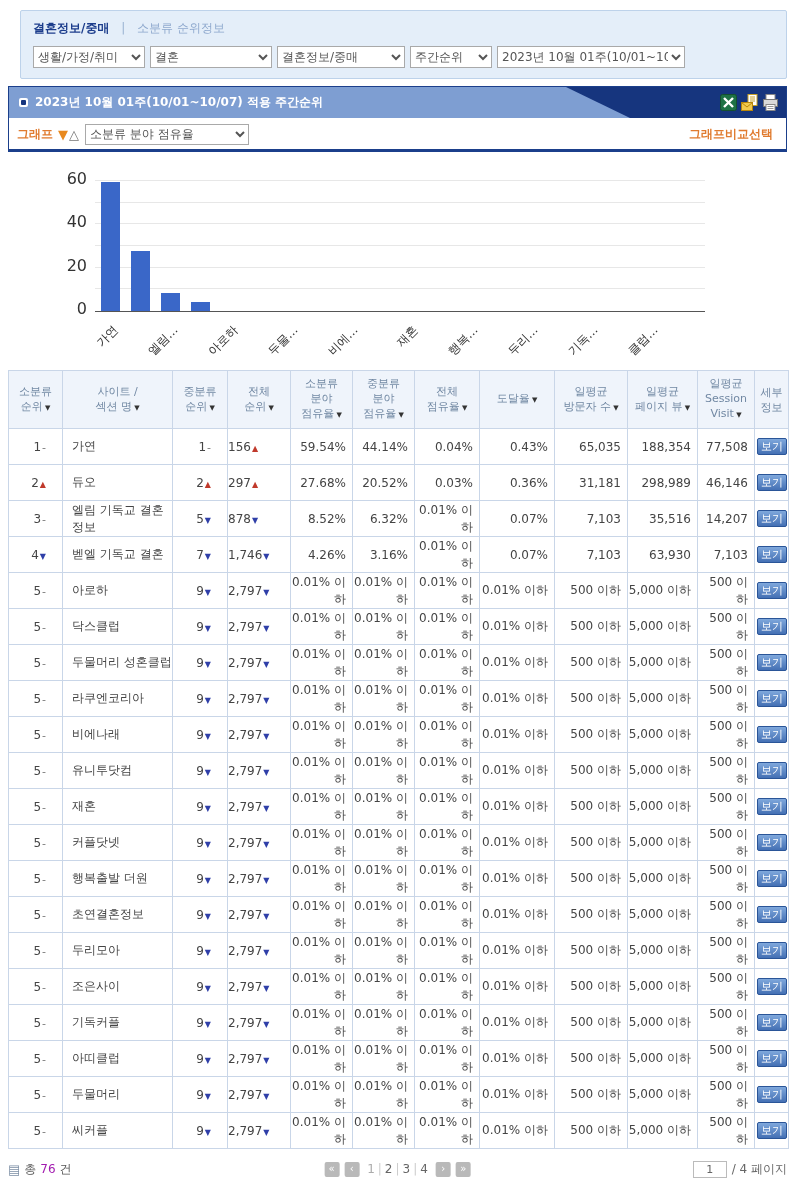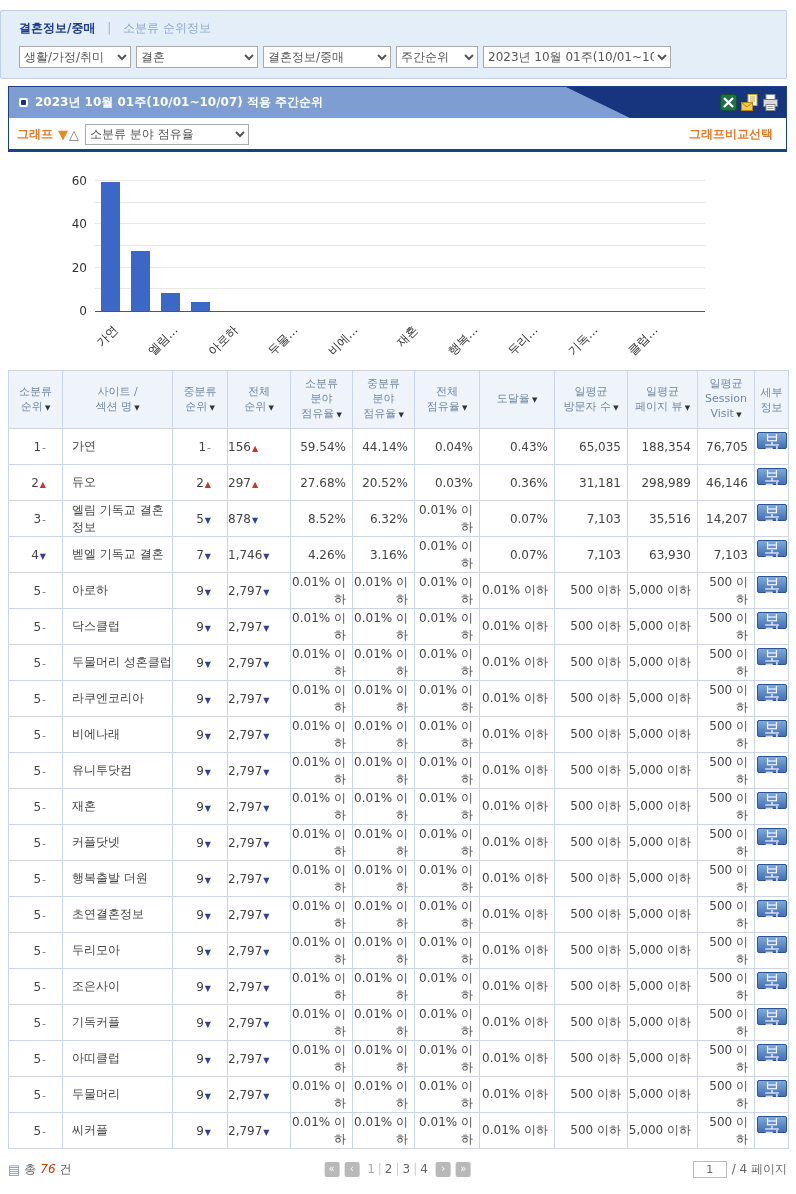--- a/index.html
+++ b/index.html
@@ -1,20 +1,20 @@
 <!DOCTYPE html>
 <html lang="ko"><head>
 <meta charset="utf-8">
 <style>
   * { box-sizing: border-box; margin: 0; padding: 0; }
   html,body { width: 796px; background: #fff; font-family: "DejaVu Sans", "Liberation Sans", sans-serif; font-size: 12px; color: #444; }
   .page { width: 796px; height: 1194px; position: relative; overflow: hidden; }
 
   
-  .filter-box { margin: 10px 9px 7px 0; background: #E4EEF9; border: 1px solid #BDD2EA; border-radius: 2px; padding: 9px 10px 10px 18px; }
+  .filter-box { margin: 10px 9px 7px 20px; background: #E4EEF9; border: 1px solid #BDD2EA; border-radius: 2px; padding: 9px 10px 10px 12px; }
   .tabs { margin-bottom: 9px; }
   .tab-main { color: #1C3D8C; font-weight: bold; cursor: pointer; }
   .tab-sep { color: #9AB2D2; margin: 0 8px; }
   .tab-sub { color: #8FA9CE; cursor: pointer; }
   .selects { display: flex; gap: 5px; }
   .selects select { height: 22px; font-size: 12px; color: #555; border: 1px solid #A9A9A9; background: #fff; font-family: inherit; }
   .w1{width:112px}.w2{width:122px}.w3{width:128px}.w4{width:82px}.w5{width:188px}
 
   
   .panel { margin: 0 9px 0 8px; border: 1px solid #1B3F8B; }
@@ -32,21 +32,21 @@
   .arrow-up { color: #777; font-size: 13px; margin-right: 6px; }
   .controls select { height: 21px; font-size: 12px; color: #555; border: 1px solid #A9A9A9; background:#fff; font-family: inherit; }
   .sel-graph { width: 164px; }
   .ctl-right { margin-left: auto; display: flex; align-items: center; }
   .sel-compare { width: 218px; }
 
   
   .chart-wrap { position: relative; height: 212px; margin-top: 4px; }
   .plot { position: absolute; left: 95px; top: 26px; width: 610px; height: 130px; border-bottom: 1px solid #555; }
   .grid { position: absolute; left: 0; width: 610px; height: 1px; background: #E7E7E7; }
-  .ytick { position: absolute; left: -44px; width: 36px; text-align: right; font-size: 12px; color: #333; }
+  .ytick { position: absolute; left: -44px; width: 36px; text-align: right; font-size: 16px; color: #333; }
   .bars { position: absolute; left: 0; bottom: 0; width: 600px; height: 130px; display: flex; align-items: flex-end; }
   .slot { width: 30px; display: flex; justify-content: center; }
   .bar { width: 19px; background: #3A67C8; }
   .xlabel { position: absolute; top: 140px; width: 80px; text-align: right; font-size: 12px; color: #333;
             transform: rotate(-45deg); transform-origin: 100% 0; white-space: nowrap; }
 
   
   table { border-collapse: collapse; table-layout: fixed; width: 780px; margin: 2px 8px 0 8px; }
   th { background: #EFF4FB; color: #7188A3; font-weight: normal; font-size: 11px; line-height: 15px;
        border: 1px solid #C9D6E8; padding: 5px 1px; text-align: center; }
@@ -54,28 +54,28 @@
   td { height: 36px; font-size: 12px; color: #444; border: 1px solid #C9D6E8; background: #fff; }
   td.l { text-align: left; padding-left: 9px; }
   td.rank { text-align: right; padding-right: 16px; }
   td.r { text-align: right; padding-right: 6px; }
   td.rt { text-align: left; padding-right: 3px; }
   td.c { text-align: center; padding: 0 2px; }
   .chg { margin-left: 1px; }
   .chg-same { color: #777; font-size: 11px; }
   .chg-up { color: #C0392B; font-size: 8px; }
   .chg-down { color: #2F3FA8; font-size: 8px; }
-  .view-btn { width: 30px; height: 17px; font-size: 16px; line-height: 13px; color: #fff; cursor: pointer;
+  .view-btn { width: 30px; height: 17px; font-size: 11px; line-height: 13px; color: #fff; cursor: pointer;
               background: linear-gradient(#7FA8DC, #4470B4); border: 1px solid #2A5598; border-radius: 2px; padding: 0; font-family: inherit; }
 
   
   .footer { position: relative; margin: 9px 9px 0 8px; height: 22px; display: flex; align-items: center; }
   .f-left { display: flex; align-items: center; gap: 4px; color: #555; }
   .list-ico { color: #7D8FA5; font-size: 13px; }
-  .total-count { color: #c2410c; font-style: italic; }
+  .total-count { color: #a21caf; }
   .pag { position: absolute; left: 50%; transform: translateX(-50%); display: flex; align-items: center; gap: 5px; }
   .navbtn { width: 15px; height: 15px; background: #B9B9B9; color: #fff; border-radius: 2px; font-size: 10px;
             line-height: 14px; text-align: center; cursor: pointer; display: inline-block; }
   .pnum { color: #666; cursor: pointer; padding: 0 3px; }
   .pnum.cur { color: #ABABAB; }
   .psep { color: #CCC; }
   .f-right { margin-left: auto; display: flex; align-items: center; gap: 5px; color: #666; }
   .page-input { width: 34px; height: 17px; border: 1px solid #BBB; text-align: center; font-size: 11px; color: #666; font-family: inherit; }
 </style>
 </head>
@@ -256,21 +256,21 @@
           <td class="rank"><span>1</span><span class="chg chg-same">-</span></td>
           <td class="l">가연</td>
           <td class="rank"><span>1</span><span class="chg chg-same">-</span></td>
           <td class="rt"><span>156</span><span class="chg chg-up">▲</span></td>
           <td class="r">59.54%</td>
           <td class="r">44.14%</td>
           <td class="r">0.04%</td>
           <td class="r">0.43%</td>
           <td class="r">65,035</td>
           <td class="r">188,354</td>
-          <td class="r">76,705</td>
+          <td class="r">77,508</td>
           <td class="c"><button class="view-btn">보기</button></td>
         </tr>
         <tr>
           <td class="rank"><span>2</span><span class="chg chg-up">▲</span></td>
           <td class="l">듀오</td>
           <td class="rank"><span>2</span><span class="chg chg-up">▲</span></td>
           <td class="rt"><span>297</span><span class="chg chg-up">▲</span></td>
           <td class="r">27.68%</td>
           <td class="r">20.52%</td>
           <td class="r">0.03%</td>

